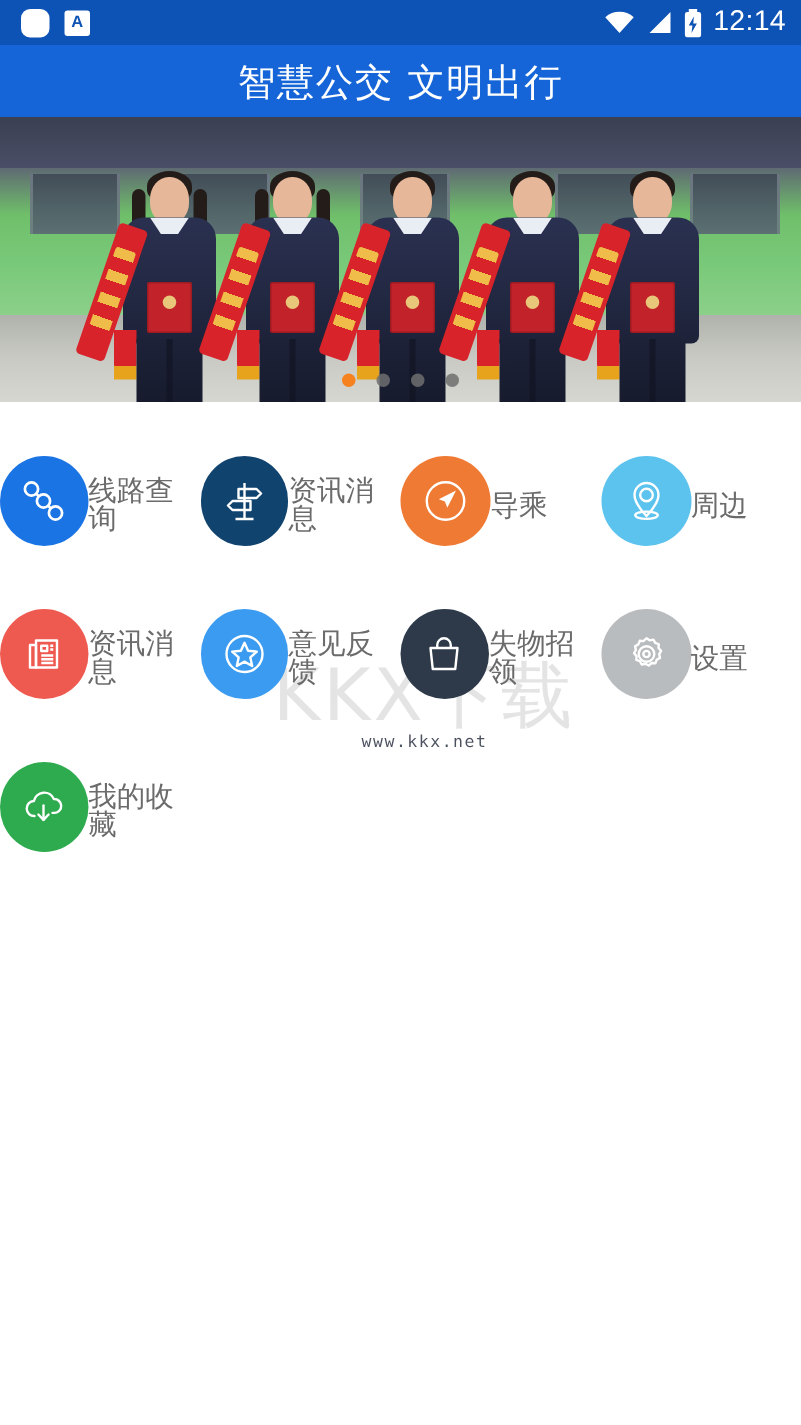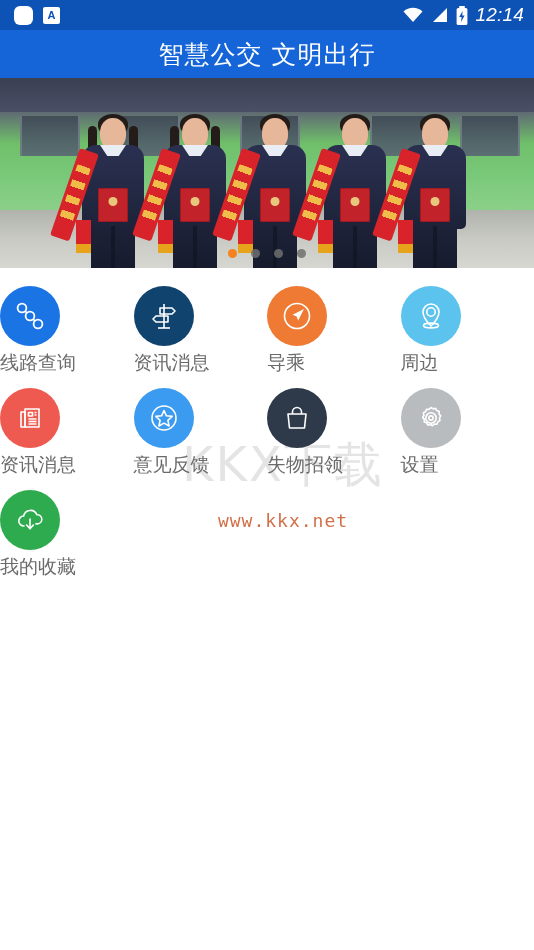--- a/index.html
+++ b/index.html
@@ -20,21 +20,21 @@
   .sb-left{ display:flex; align-items:center; gap:10px; }
   .sb-app-square{
     width:19px; height:19px; border-radius:6px; background:#ffffff;
   }
   .sb-a-badge{
     width:17px; height:17px; border-radius:2px; background:#ffffff;
     color:#0d52b5; font-size:11px; font-weight:bold;
     display:flex; align-items:center; justify-content:center;
     line-height:1;
   }
-  .sb-right{ margin-left:auto; display:flex; align-items:center; gap:7px;font-style:italic; }
+  .sb-right{ margin-left:auto; display:flex; align-items:center; gap:7px; }
   .sb-time{ color:#ffffff; font-size:19px; letter-spacing:.2px; }
 
   
   .header{
     height:48px; background:#1565d8;
     display:flex; align-items:center; justify-content:center;
   }
   .header-title{
     color:#ffffff; font-size:25px; letter-spacing:1px;
     font-family:"DejaVu Sans","Liberation Sans",sans-serif;
@@ -142,21 +142,21 @@
   .dot.active{ background:#f5821f; opacity:1; }
 
   
   .grid{
     padding:18px 0 0 0;
     display:flex; flex-wrap:wrap;
     position:relative; z-index:2;
   }
   .cell{
     width:133.5px; height:102px;
-    display:flex; flex-direction:column; align-items:flex-start;
+    display:flex; flex-direction:row; align-items:center;
     text-decoration:none;
   }
   .circle{
     width:60px; height:60px; border-radius:50%;
     display:flex; align-items:center; justify-content:center;
     margin-bottom:7px;
   }
   .cell-label{
     font-size:19px; color:#6b6b6b; line-height:1;
     font-family:"DejaVu Sans","Liberation Sans",sans-serif;
@@ -167,22 +167,22 @@
     position:absolute; left:168px; top:440px;
     z-index:1; pointer-events:none; user-select:none;
     text-align:center; width:230px;
   }
   .wm-big{
     font-size:48px; font-weight:normal; color:#cfcfcf; opacity:.55;
     letter-spacing:2px; line-height:1;
     font-family:"DejaVu Sans","Liberation Sans",sans-serif;
   }
   .wm-small{
-    font-size:18px; color:#c2410c; opacity:.75; letter-spacing:1px;
-    margin-top:22px;
+    font-size:11px; color:#0f172a; opacity:.75; letter-spacing:1px;
+    margin-top:0;
     font-family:"DejaVu Sans Mono","Liberation Mono",monospace;
   }
 </style>
 </head>
 <body>
 
 <div id="app">
 
   <div class="statusbar">
     <div class="sb-left">

